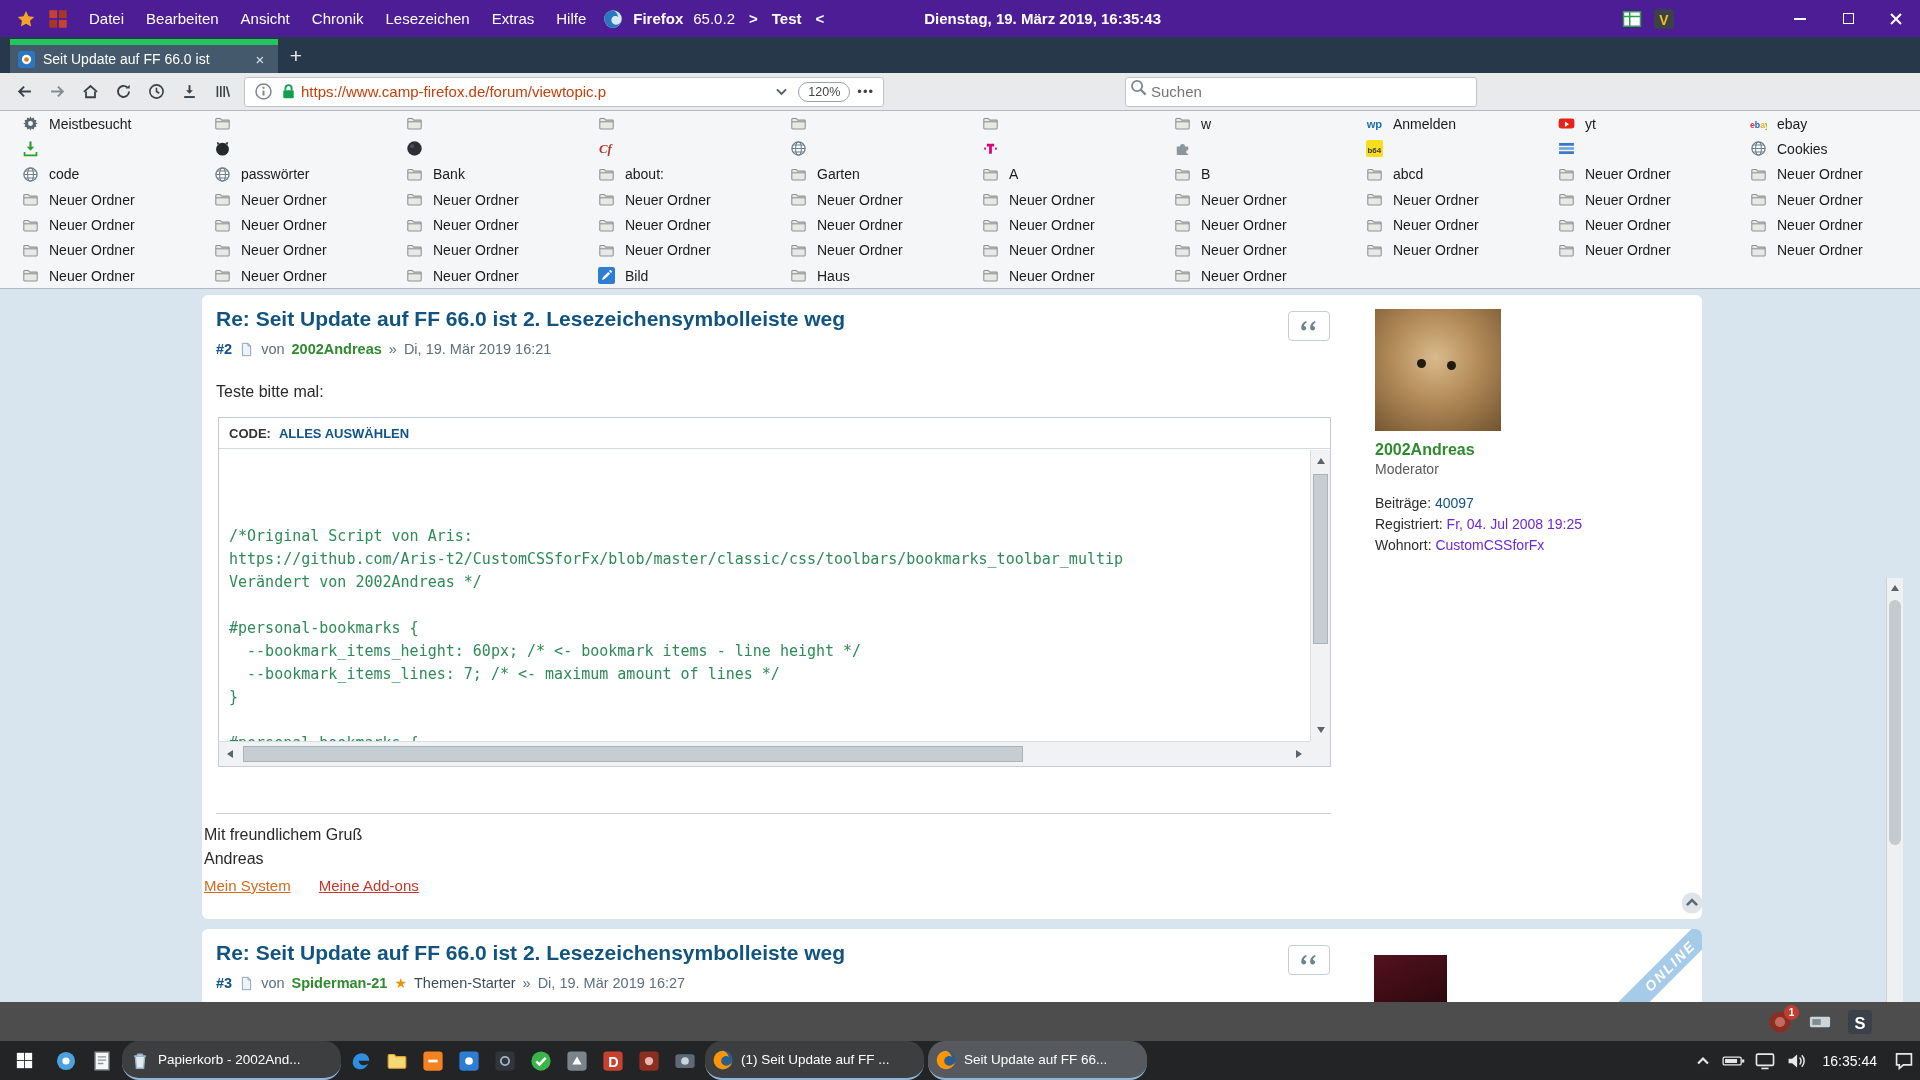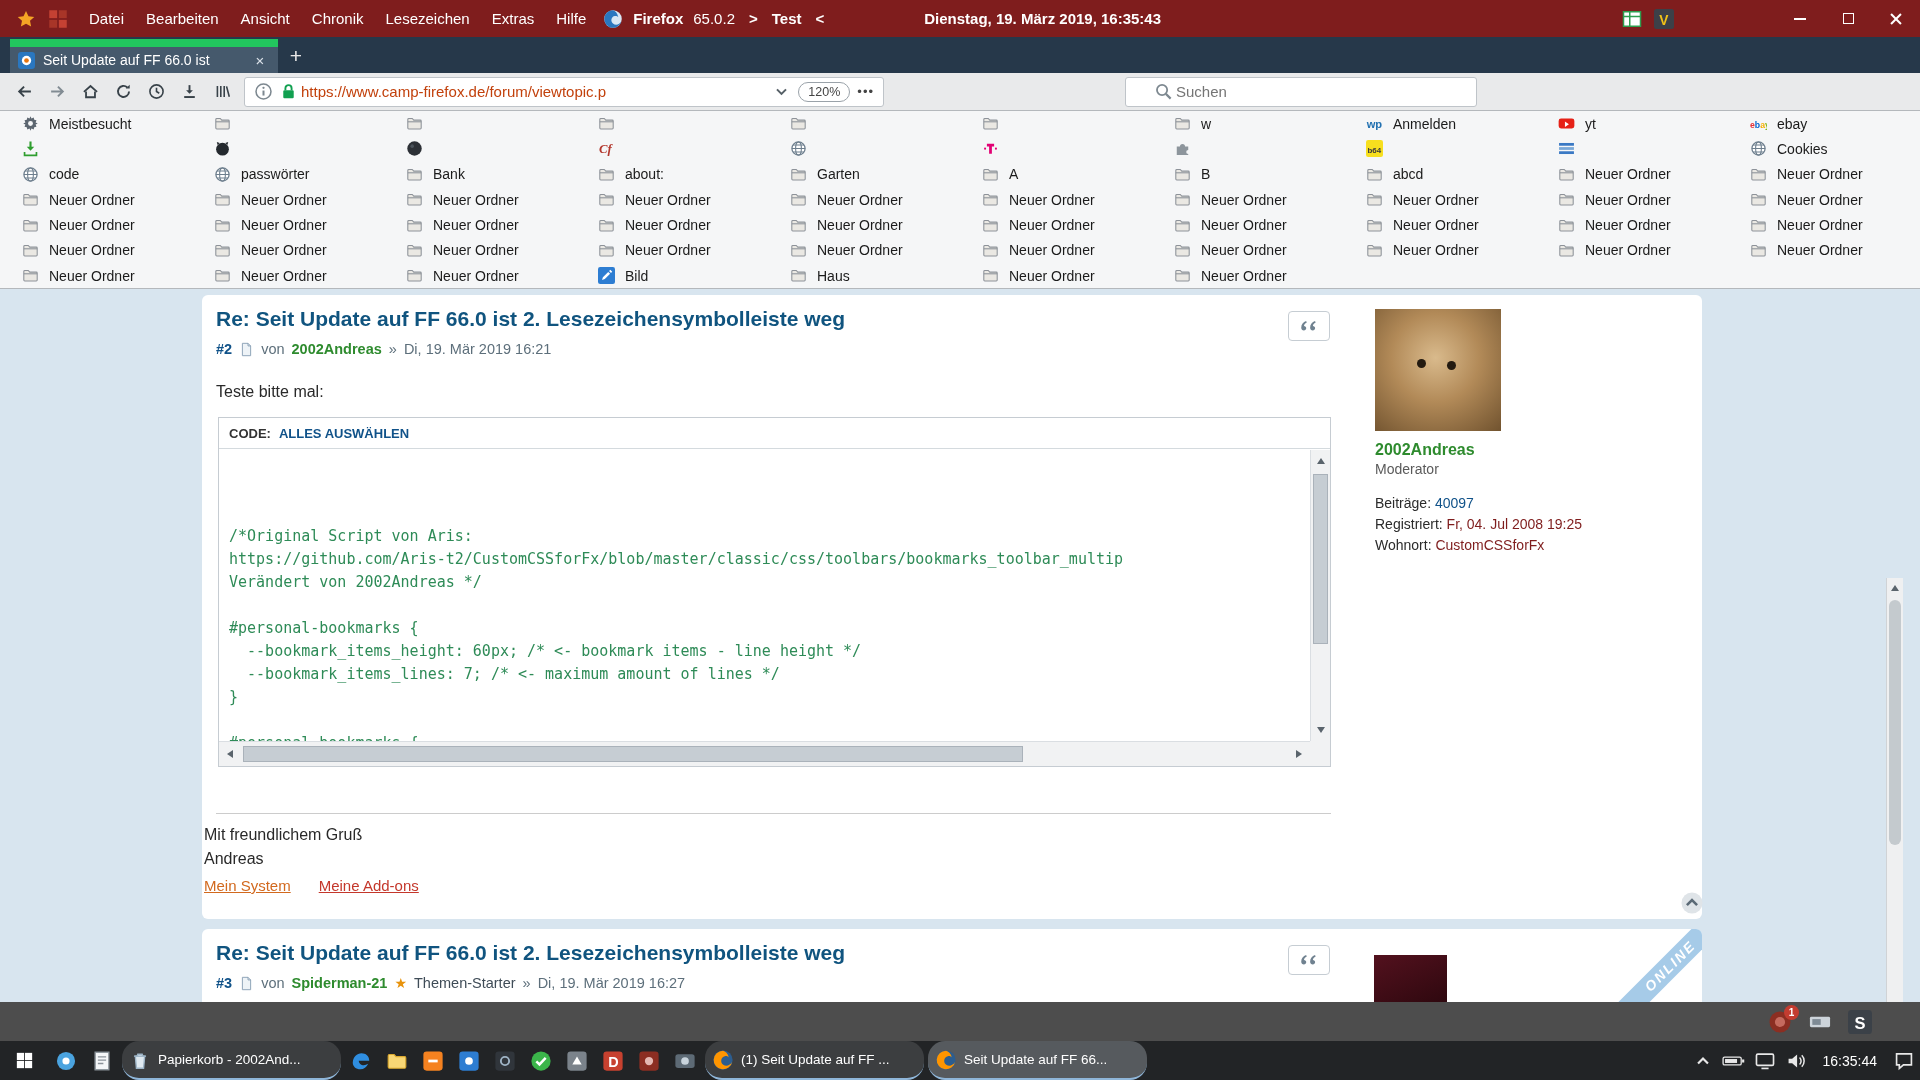--- a/index.html
+++ b/index.html
@@ -1,56 +1,56 @@
 <!DOCTYPE html>
 <html><head>
 <meta charset="utf-8">
 <style>
   * {margin:0; padding:0; box-sizing:border-box;}
   html,body {width:1920px; height:1080px; overflow:hidden; background:#000;}
   .screen {position:relative; width:1920px; height:1080px; font-family:"Liberation Sans",sans-serif; background:#d8e5ef; overflow:hidden;}
   svg {display:block; width:100%; height:100%;}
 
   
-  .menubar {position:absolute; top:0; left:0; right:0; height:37px; background:#7f1d1d; color:#fff; display:flex; align-items:center; font-size:15px; padding-left:10px;}
+  .menubar {position:absolute; top:0; left:0; right:0; height:37px; background:#4c1d95; color:#fff; display:flex; align-items:center; font-size:15px; padding-left:10px;}
   .mb-ic {width:20px; height:20px; display:inline-flex; margin:0 6px; flex:none;}
   .menus {display:flex; margin-left:4px;}
   .menu-item {padding:0 11px; line-height:37px; white-space:nowrap;}
   .brand {font-weight:bold; margin-left:4px;}
   .version {margin-left:10px;}
   .sep {margin-left:14px; font-weight:bold;}
   .profile-name {margin-left:14px; font-weight:bold;}
   .datetime {margin-left:100px; font-weight:bold; white-space:nowrap;}
   .mb-right {margin-left:auto; display:flex; align-items:center; margin-right:240px;}
   .win-controls {position:absolute; right:0; top:0; display:flex; height:37px;}
   .wc {width:48px; height:37px; display:flex; align-items:center; justify-content:center;}
   .wc.min i {width:12px; border-top:2px solid #fff; display:block;}
   .wc.max i {width:11px; height:11px; border:1.5px solid #fff; display:block;}
   .wc.close i {position:relative; width:14px; height:14px; display:block;}
   .wc.close i::before,.wc.close i::after {content:""; position:absolute; left:6px; top:0; width:2px; height:14px; background:#fff;}
   .wc.close i::before {transform:rotate(45deg);} .wc.close i::after {transform:rotate(-45deg);}
 
   
   .tabbar {position:absolute; top:37px; left:0; right:0; height:36px; background:#26384a; display:flex; align-items:flex-end; padding-left:10px;}
-  .tab {width:268px; height:34px; background:#45596c; color:#fff; display:flex; align-items:center; padding:0 8px; font-size:14px; border-top:8px solid #22c55e;}
+  .tab {width:268px; height:34px; background:#45596c; color:#fff; display:flex; align-items:center; padding:0 8px; font-size:14px; border-top:6px solid #22c55e;}
   .tab-fav {width:17px; height:17px; margin-right:8px; flex:none;}
   .tab-title {flex:1; white-space:nowrap; overflow:hidden;}
   .tab-close {width:20px; height:20px; display:flex; align-items:center; justify-content:center; font-size:15px; color:#dce3ea;}
   .newtab {width:36px; height:34px; color:#e8e8e8; font-size:21px; display:flex; align-items:center; justify-content:center;}
 
   
   .navbar {position:absolute; top:73px; left:0; right:0; height:38px; background:#e9eaeb; border-bottom:1px solid #b4b8bc; display:flex; align-items:center; padding:0 8px;}
   .nav-ic {width:33px; height:30px; display:flex; align-items:center; justify-content:center; flex:none; border-radius:3px;}
   .nav-ic svg {width:17px; height:17px;}
   .urlbar {width:640px; height:30px; background:#fff; border:1px solid #bfc4c9; border-radius:3px; display:flex; align-items:center; margin:0 5px; padding:0 6px; flex:none;}
   .ub-ic {width:19px; height:19px; margin:0 3px; flex:none;}
   .url-input {flex:1; border:none; outline:none; font-size:15px; color:#c2410c; font-family:inherit; background:transparent; min-width:0;}
   .zoom-pill {border:1px solid #9aa2a9; border-radius:11px; font-size:12.5px; color:#444; padding:2px 9px; margin:0 4px; white-space:nowrap;}
   .dots {color:#444; font-size:13px; letter-spacing:1px; margin:0 3px; white-space:nowrap;}
-  .searchbar {width:352px; height:30px; background:#fff; border:1px solid #bfc4c9; border-radius:3px; display:flex; align-items:center; margin:0 5px; padding:0 25px; flex:none;}
+  .searchbar {width:352px; height:30px; background:#fff; border:1px solid #bfc4c9; border-radius:3px; display:flex; margin:0 5px; padding:0 0; flex:none;}
   .search-input {flex:1; border:none; outline:none; font-size:15px; color:#666; background:transparent; min-width:0; font-family:inherit;}
   .ext-icons,.right-icons {display:flex; align-items:center;}
 
   
   .bookmarks {position:absolute; top:111px; left:0; right:0; height:178px; background:#f5f6f7; display:grid; grid-template-columns:repeat(10,192px); grid-auto-rows:25.4px; border-bottom:1px solid #b4b8bc; align-content:start;}
   .bm {display:flex; align-items:center; gap:10px; padding-left:22px; font-size:14px; color:#1b1b1b; white-space:nowrap; overflow:hidden; height:25px;}
   .bm-icon {width:17px; height:17px; flex:none; display:inline-flex;}
   .bm-label:empty {display:none;}
 
   
@@ -98,21 +98,21 @@
   .top-btn {position:absolute; left:1478px; top:596px; width:24px; height:24px;}
 
   .profile {position:absolute; left:1151px; top:0; width:348px; font-size:14px;}
   .avatar {position:relative;}
   .avatar-kitten {margin:14px 0 0 22px; width:126px; height:122px; background:radial-gradient(circle at 48% 40%, #d9ba8c 0%, #b28a58 45%, #71532f 100%);}
   .avatar-kitten::after {content:""; position:absolute; left:42px; top:50px; width:9px; height:9px; border-radius:50%; background:#231a10; box-shadow:30px 2px 0 #231a10;}
   .pr-name {display:block; margin:10px 0 0 22px; color:#2e8b2e; font-weight:bold; font-size:16px; cursor:pointer;}
   .pr-rank {margin:2px 0 0 22px; color:#5a5a5a;}
   .pr-stats {margin:16px 0 0 22px; line-height:21px;}
   .st-label {color:#2b2b2b;text-align:center;}
-  .st-value {color:#7f1d1d;}
+  .st-value {color:#6d28d9;}
   .stat.linked .st-value {color:#105289;}
 
   .avatar-spider {position:absolute; left:1172px; top:26px; width:73px; height:130px; background:linear-gradient(155deg,#53111e 0%,#2a070d 55%,#120305 100%);}
   .ribbon-wrap {position:absolute; top:0; right:0; width:92px; height:92px; overflow:hidden; border-radius:0 6px 0 0;}
   .ribbon {position:absolute; top:26px; right:-34px; transform:rotate(-45deg); background:#a6cbe8; color:#fff; font-weight:bold; font-style:italic; font-size:14px; letter-spacing:2px; padding:3px 0; width:132px; text-align:center;}
 
   .main-vscroll {position:absolute; right:0; top:289px; width:17px; height:713px; background:#eff0f1; border-left:1px solid #d0d3d6;}
   .main-vscroll .tri.up {top:7px; left:4px;}
   .mv-thumb {position:absolute; left:2px; top:22px; width:12px; height:245px; background:#c4cace; border-radius:6px;}
 

